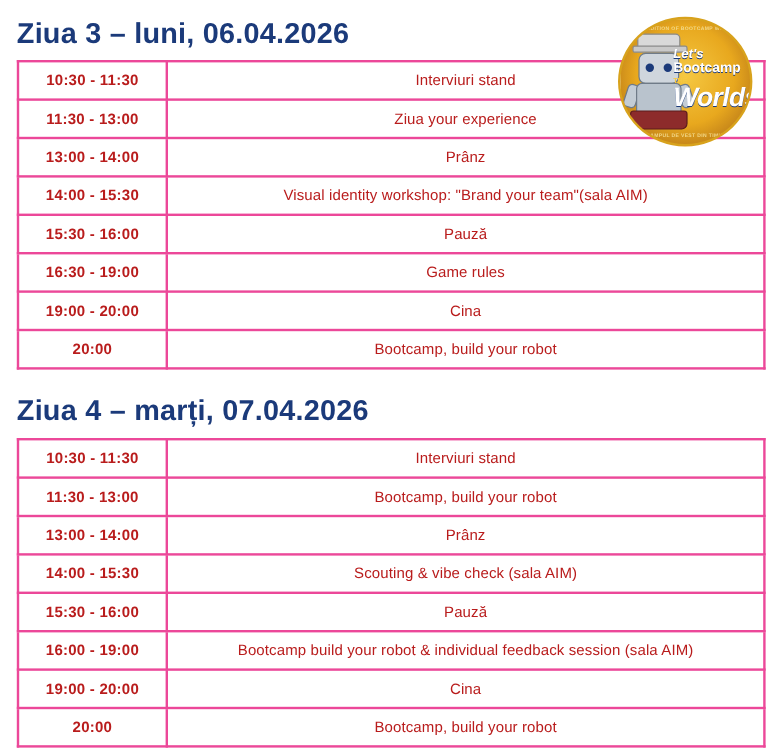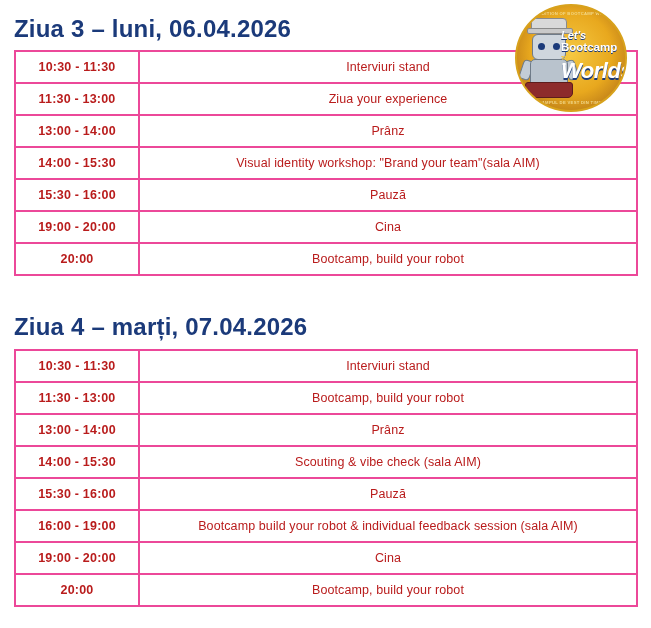--- a/index.html
+++ b/index.html
@@ -24,21 +24,21 @@
   }
   .day-title {
     font-size: 24px;
     font-weight: bold;
     color: #1b3a7a;
     letter-spacing: 0.2px;
     margin: 6px 0 8px 2px;
     line-height: 1.1;
   }
   .day-title-2 {
-    margin-top: 38px;
+    margin-top: 22px;
   }
   table.schedule {
     border-collapse: collapse;
     width: 624px;
     table-layout: fixed;
     margin-left: 2px;
   }
   table.schedule td {
     border: 2px solid #ec4899;
     height: 22px;
@@ -56,21 +56,21 @@
     padding-left: 14px;
     letter-spacing: 0.2px;
   }
   td.desc {
     padding-left: 10px;
     font-weight: normal;
     letter-spacing: 0.1px;
   }
   .logo {
     position: absolute;
-    top: 2px;
+    top: 12px;
     right: 14px;
     width: 132px;
     height: 112px;
   }
   .logo-badge {
     position: absolute;
     left: 10px;
     top: 2px;
     width: 112px;
     height: 108px;
@@ -255,20 +255,24 @@
       </tr>
       <tr>
         <td class="time">14:00 - 15:30</td>
         <td class="desc">Visual identity workshop: "Brand your team"(sala AIM)</td>
       </tr>
       <tr>
         <td class="time">15:30 - 16:00</td>
         <td class="desc">Pauză</td>
       </tr>
       <tr>
+        <td class="time">16:30 - 19:00</td>
+        <td class="desc">Game rules</td>
+      </tr>
+      <tr>
         <td class="time">19:00 - 20:00</td>
         <td class="desc">Cina</td>
       </tr>
       <tr>
         <td class="time">20:00</td>
         <td class="desc">Bootcamp, build your robot</td>
       </tr>
     </tbody>
   </table>
 

